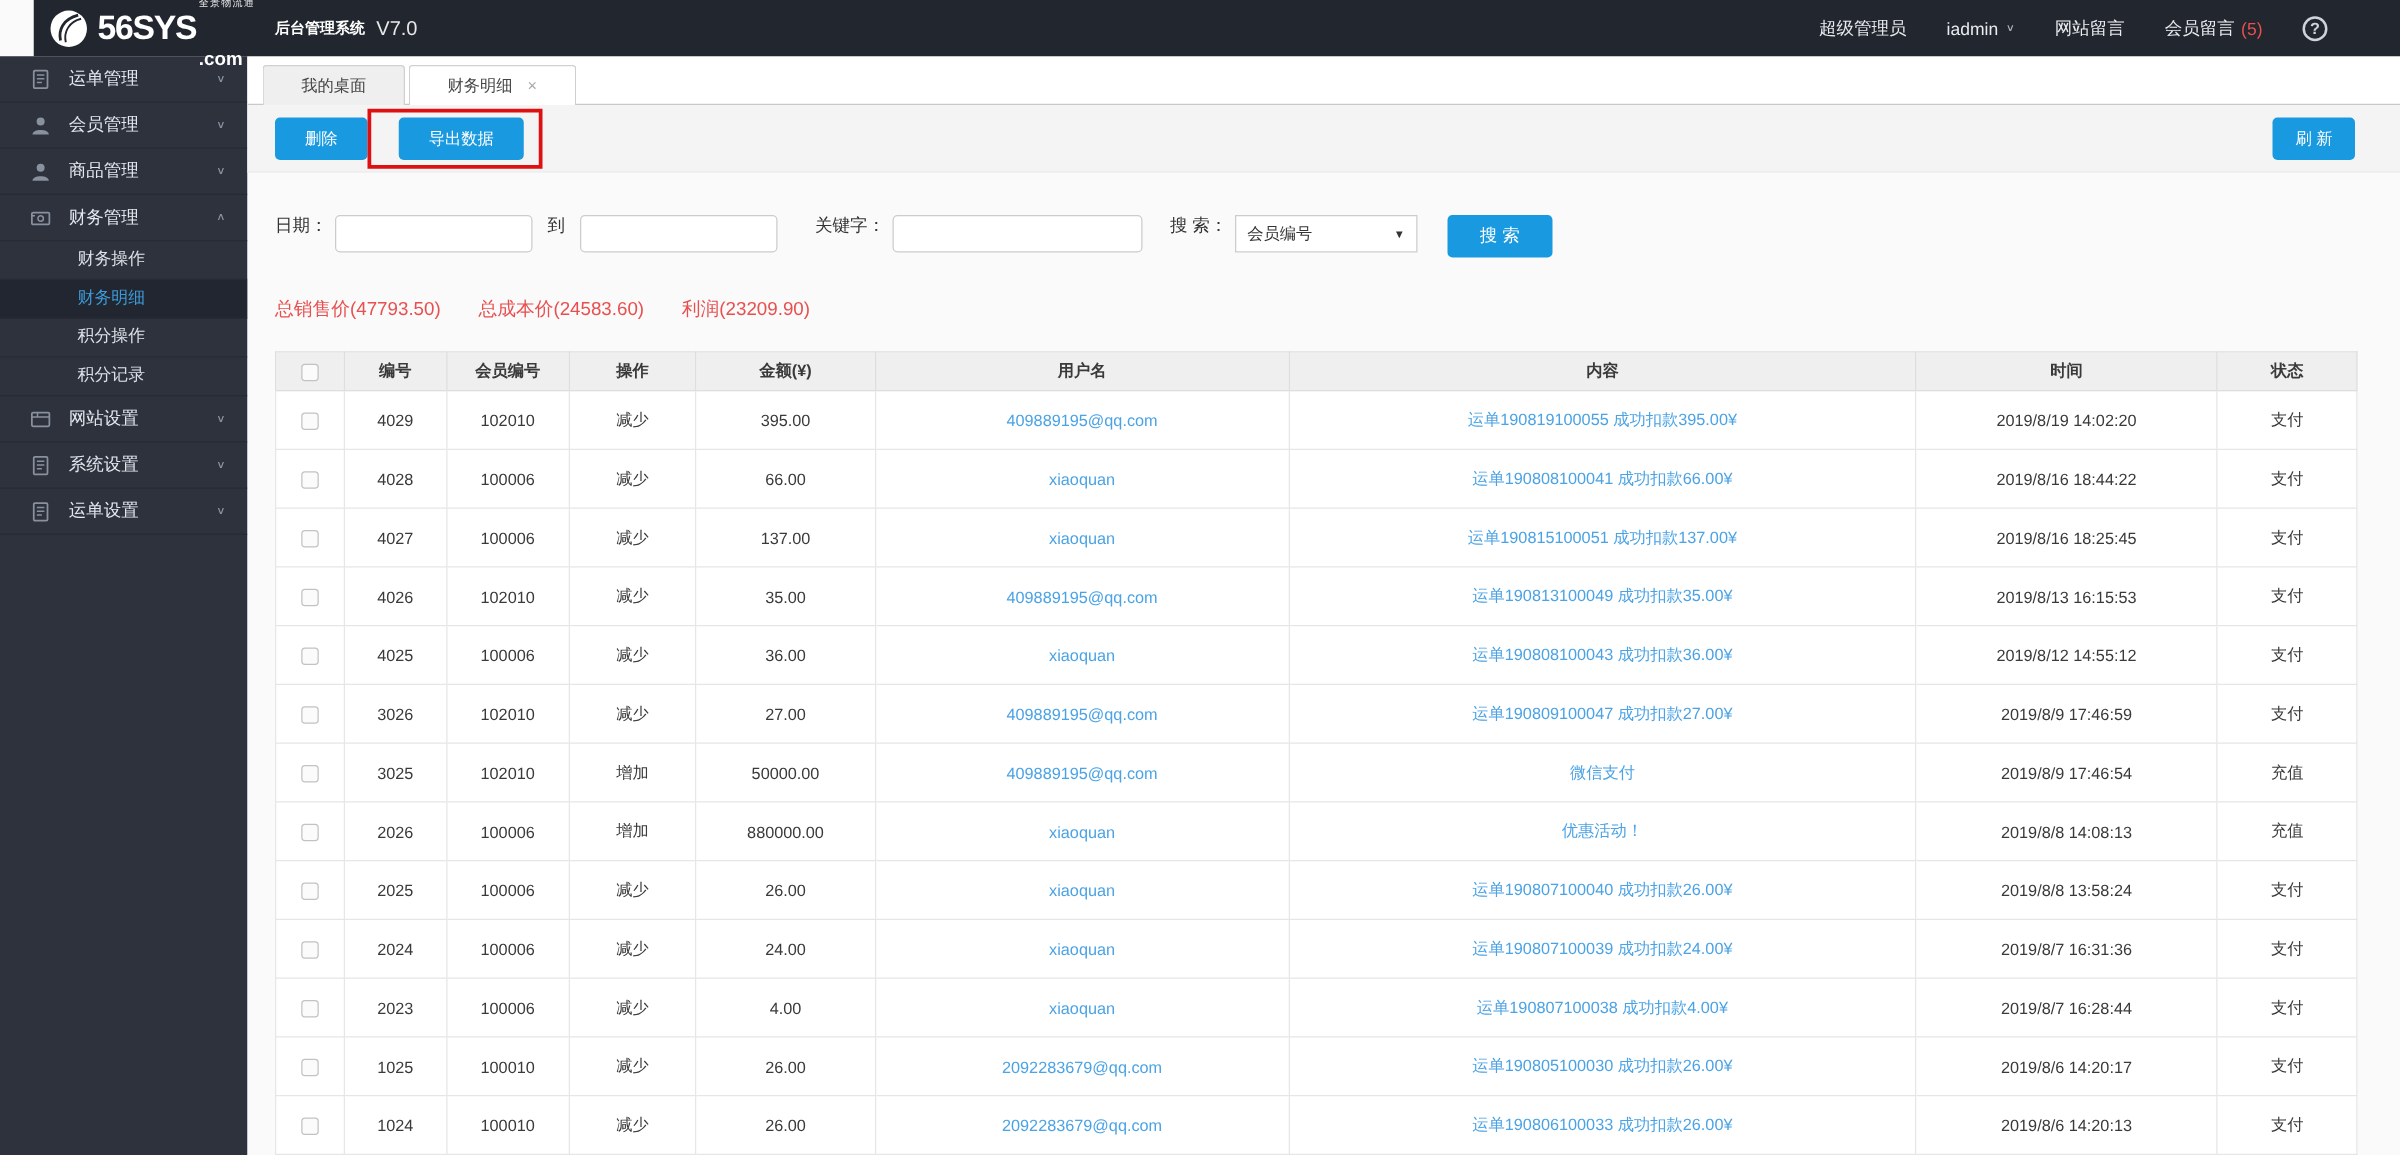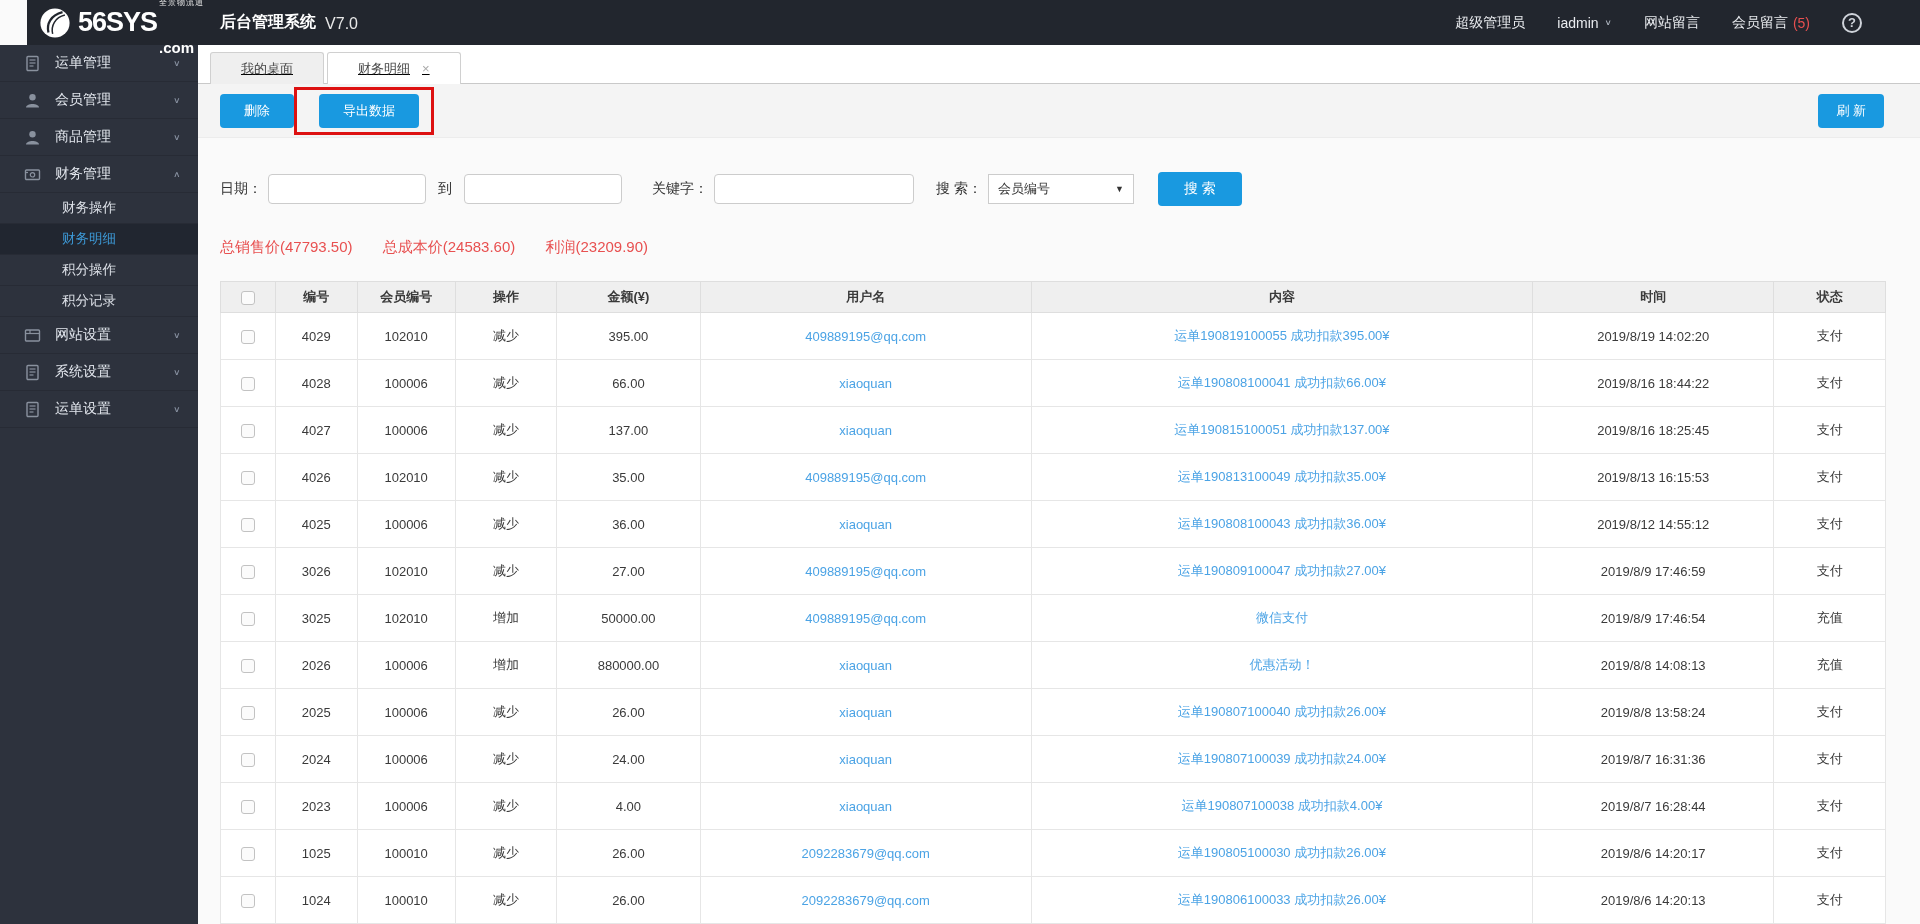--- a/index.html
+++ b/index.html
@@ -12,21 +12,21 @@
   .header {
     position:absolute; top:0; left:0; right:0; height:45px; background:#22262e;
     color:#fff; display:flex; align-items:center; z-index:20;margin-left:27px;
   }
   .logo-area { display:flex; align-items:center; padding-left:12px; }
   .logo-svg { margin-right:7px; }
   .logo-main { font-size:27px; font-weight:bold; letter-spacing:-1px; }
   .logo-sub { display:flex; flex-direction:column; line-height:1; margin:8px 0 0 2px;gap:32px; }
   .logo-tagline { font-size:8px; color:#e8e8e8; letter-spacing:1px; }
   .logo-domain { font-size:15px; font-weight:bold; margin-top:1px; }
-  .app-title { font-size:16px; margin-left:16px; font-weight:bold; }
+  .app-title { font-size:12px; margin-left:16px; font-weight:bold; }
   .version { font-size:16px; margin-left:9px; margin-top:3px; color:#e8e8e8; }
   .header-right { margin-left:auto; display:flex; align-items:center; padding-right:58px; font-size:14px; color:#e9ebef; }
   .hr-item { margin-left:32px; display:flex; align-items:center; cursor:pointer; white-space:nowrap; }
   .hr-role { cursor:default; }
   .chev { font-size:10px; margin-left:6px; color:#aeb4bf; transform:scaleY(.8); }
   .msg-count { color:#e85050; margin-left:5px; }
   .help-circle {
     width:20px; height:20px; border:2px solid #cfd3da; border-radius:50%;
     display:flex; align-items:center; justify-content:center; font-size:13px; color:#cfd3da; font-weight:bold;
   }
@@ -41,21 +41,21 @@
   .s-chev { font-size:11px; color:#8a93a3; transform:scaleY(.75); }
   .side-sub {
     height:31px; line-height:31px; padding-left:62px; font-size:13.5px; color:#dde1e8;
     border-bottom:1px solid #272b35; cursor:pointer;
   }
   .side-sub.active { background:#212630; color:#3d9ad8; }
   
   .content { position:absolute; top:45px; left:198px; right:0; bottom:0; background:#fafafa; }
   .tabbar {
     height:39px; background:#fff; border-bottom:1px solid #c9c9c9;
-    display:flex; align-items:flex-end; padding-left:12px;text-decoration:underline;
+    display:flex; align-items:flex-end; padding-left:12px;
   }
   .tab {
     height:32px; line-height:30px; padding:0 30px; background:#efefef;
     border:1px solid #d0d0d0; border-bottom:none; border-radius:3px 3px 0 0;
     font-size:13px; color:#444; margin-right:3px; position:relative; top:1px; cursor:pointer;
     display:flex; align-items:center;
   }
   .tab.active { background:#fff; z-index:2; }
   .tab-close { margin-left:12px; color:#a9a9a9; font-size:13px; cursor:pointer; }
   .toolbar {
@@ -63,21 +63,21 @@
     padding:0 36px 0 22px; border-bottom:1px solid #ececec;
   }
   .btn {
     background:#1999e0; color:#fff; border:none; border-radius:4px;
     font-size:13px; padding:8px 24px; cursor:pointer; font-family:inherit; white-space:nowrap;
   }
   .export-wrap { border:3px solid #dd1111; padding:4px 12px 4px 22px; margin-left:0; display:inline-flex; }
   .refresh { margin-left:auto; padding:8px 18px; }
   .main { padding:0 34px 0 22px; }
   
-  .filters { margin-top:34px; display:flex; align-items:center; font-size:14px; color:#333; }
+  .filters { margin-top:34px; display:flex; align-items:flex-start; font-size:14px; color:#333; }
   .f-label { margin-right:6px; white-space:nowrap; }
   .txt {
     height:30px; width:158px; border:1px solid #ccc; border-radius:4px; background:#fff;
     padding:0 8px; font-size:13px; font-family:inherit; outline:none;
   }
   .to-label { margin:0 12px; }
   .kw-label { margin-left:30px; }
   .kw { width:200px; }
   .sb-label { margin-left:22px; }
   .select {

